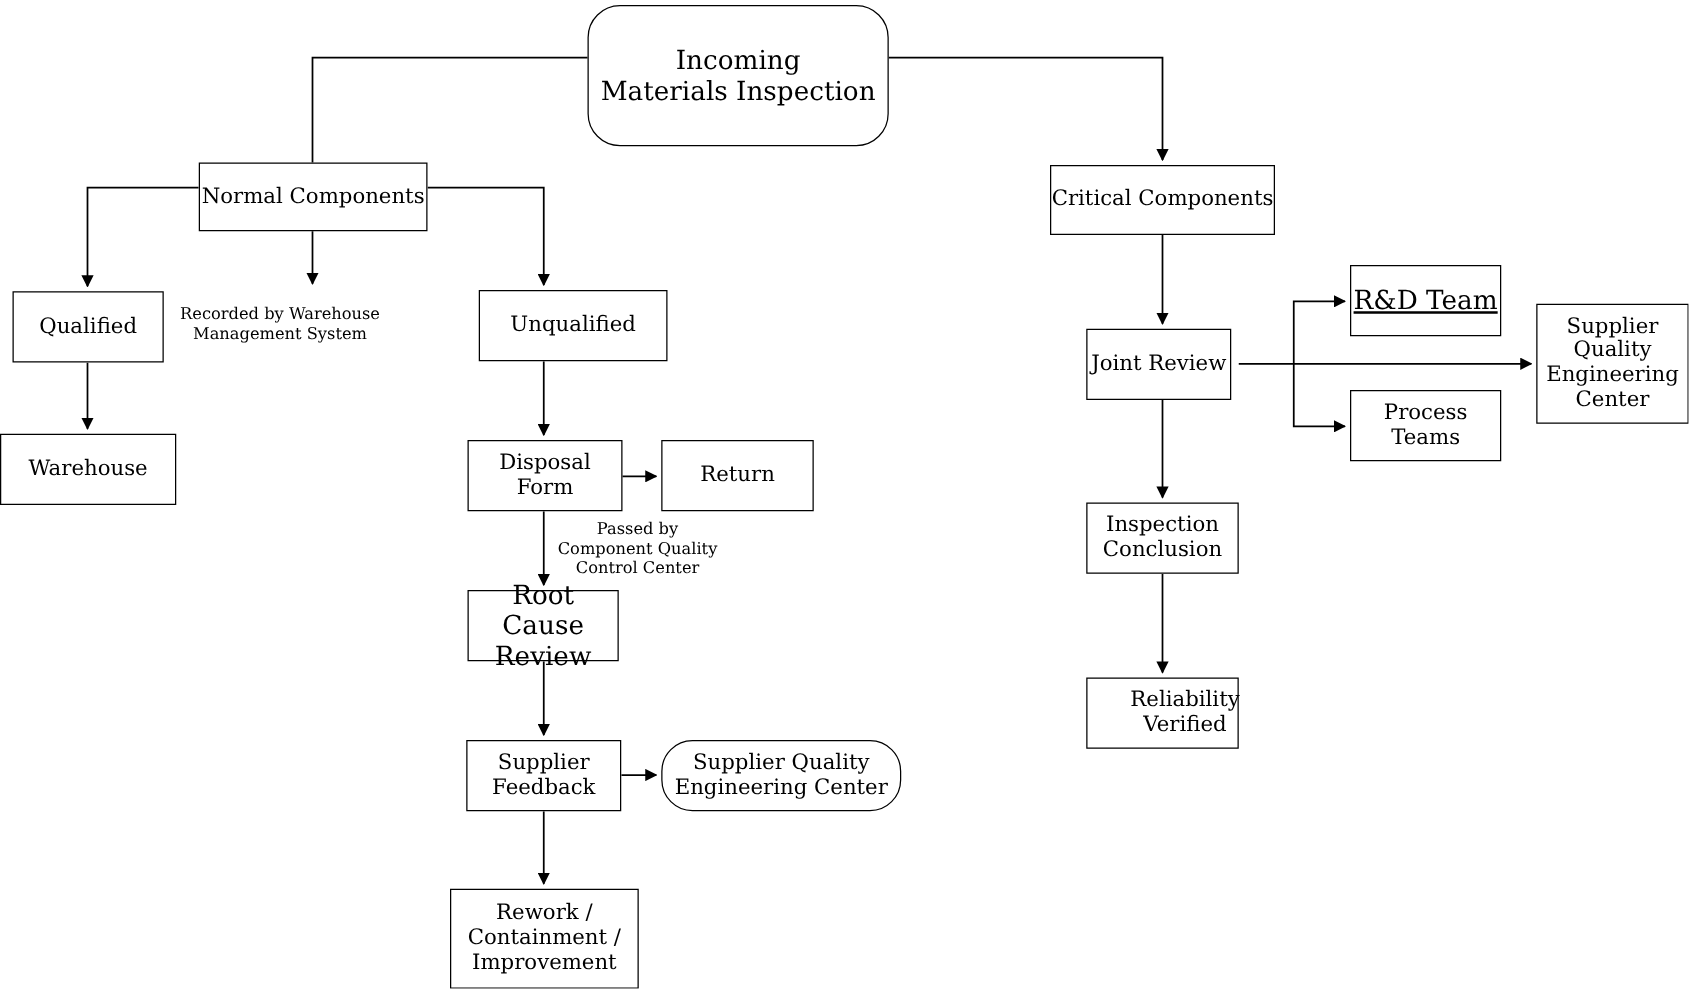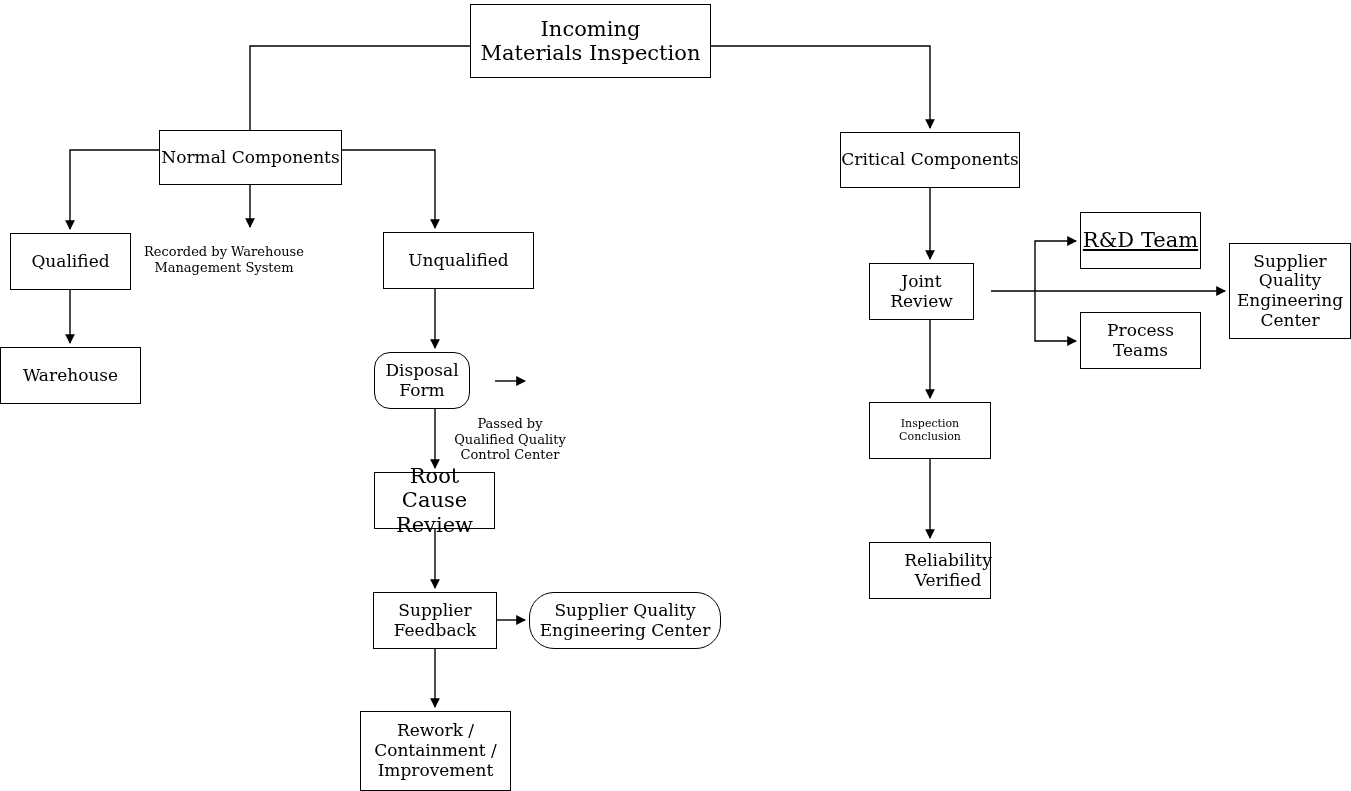--- a/index.html
+++ b/index.html
@@ -89,68 +89,69 @@
       <path d="M 1035 291 L 1035 241 L 1076 241" marker-end="url(#arrow)"></path>
 
       <path d="M 1035 291 L 1035 341 L 1076 341" marker-end="url(#arrow)"></path>
 
       <path d="M 930 320 L 930 398" marker-end="url(#arrow)"></path>
 
       <path d="M 930 459 L 930 538" marker-end="url(#arrow)"></path>
     </g>
   </svg>
 
-  <div class="node" style="left:470px; top:4px; width:241px; height:74px; font-size:21px;">Incoming
+  <div class="node" style="left:470px; top:4px; width:241px; height:113px; font-size:21px;border-radius:26px;">Incoming
 Materials Inspection</div>
 
   <div class="node" style="left:159px; top:130px; width:183px; height:55px; font-size:17px;">Normal Components</div>
 
   <div class="node" style="left:840px; top:132px; width:180px; height:56px; font-size:17px;">Critical Components</div>
 
   <div class="node" style="left:10px; top:233px; width:121px; height:57px; font-size:17px;">Qualified</div>
 
   <div class="node" style="left:360px; top:232px; width:151px; height:57px; font-size:17px;margin-left:23px;">Unqualified</div>
 
   <div class="node" style="left:0px; top:347px; width:141px; height:57px; font-size:17px;">Warehouse</div>
 
-  <div class="node" style="left:374px; top:352px; width:96px; height:57px; font-size:17px;border-radius:16px;">Disposal
+  <div class="node" style="left:374px; top:352px; width:124px; height:57px; font-size:17px;">Disposal
 Form</div>
 
+  <div class="node" style="left:529px; top:352px; width:122px; height:57px; font-size:17px;">Return</div>
 
   <div class="node" style="left:374px; top:472px; width:121px; height:57px; font-size:21px;">Root Cause
 Review</div>
 
   <div class="node" style="left:373px; top:592px; width:124px; height:57px; font-size:17px;">Supplier
 Feedback</div>
 
   <div class="node" style="left:529px; top:592px; width:192px; height:57px; font-size:17px;border-radius:25px;">Supplier Quality
 Engineering Center</div>
 
   <div class="node" style="left:360px; top:711px; width:151px; height:80px; font-size:17px;">Rework /
 Containment /
 Improvement</div>
 
-  <div class="node" style="left:869px; top:263px; width:105px; height:57px; font-size:17px;">Joint Review</div>
+  <div class="node" style="left:869px; top:263px; width:116px; height:57px; font-size:17px;">Joint Review</div>
 
   <div class="node" style="left:1080px; top:212px; width:121px; height:57px; font-size:21px;text-decoration:underline;">R&amp;D Team</div>
 
   <div class="node" style="left:1080px; top:312px; width:121px; height:57px; font-size:17px;">Process
 Teams</div>
 
   <div class="node" style="left:1229px; top:243px; width:122px; height:96px; font-size:17px;">Supplier
 Quality
 Engineering
 Center</div>
 
-  <div class="node" style="left:869px; top:402px; width:122px; height:57px; font-size:11px;">Inspection
+  <div class="node" style="left:869px; top:402px; width:122px; height:57px; font-size:17px;">Inspection
 Conclusion</div>
 
   <div class="node" style="left:869px; top:542px; width:122px; height:57px; font-size:17px;padding-left:36px;">Reliability
 Verified</div>
 
   <div class="edge-label" style="left:143px; top:244px; width:162px; font-size:13px;">Recorded by Warehouse
 Management System</div>
 
   <div class="edge-label" style="left:434px; top:416px; width:152px; font-size:13px;">Passed by
-Qualified Quality
+Component Quality
 Control Center</div>
 
 </div>
 
 </body></html>

